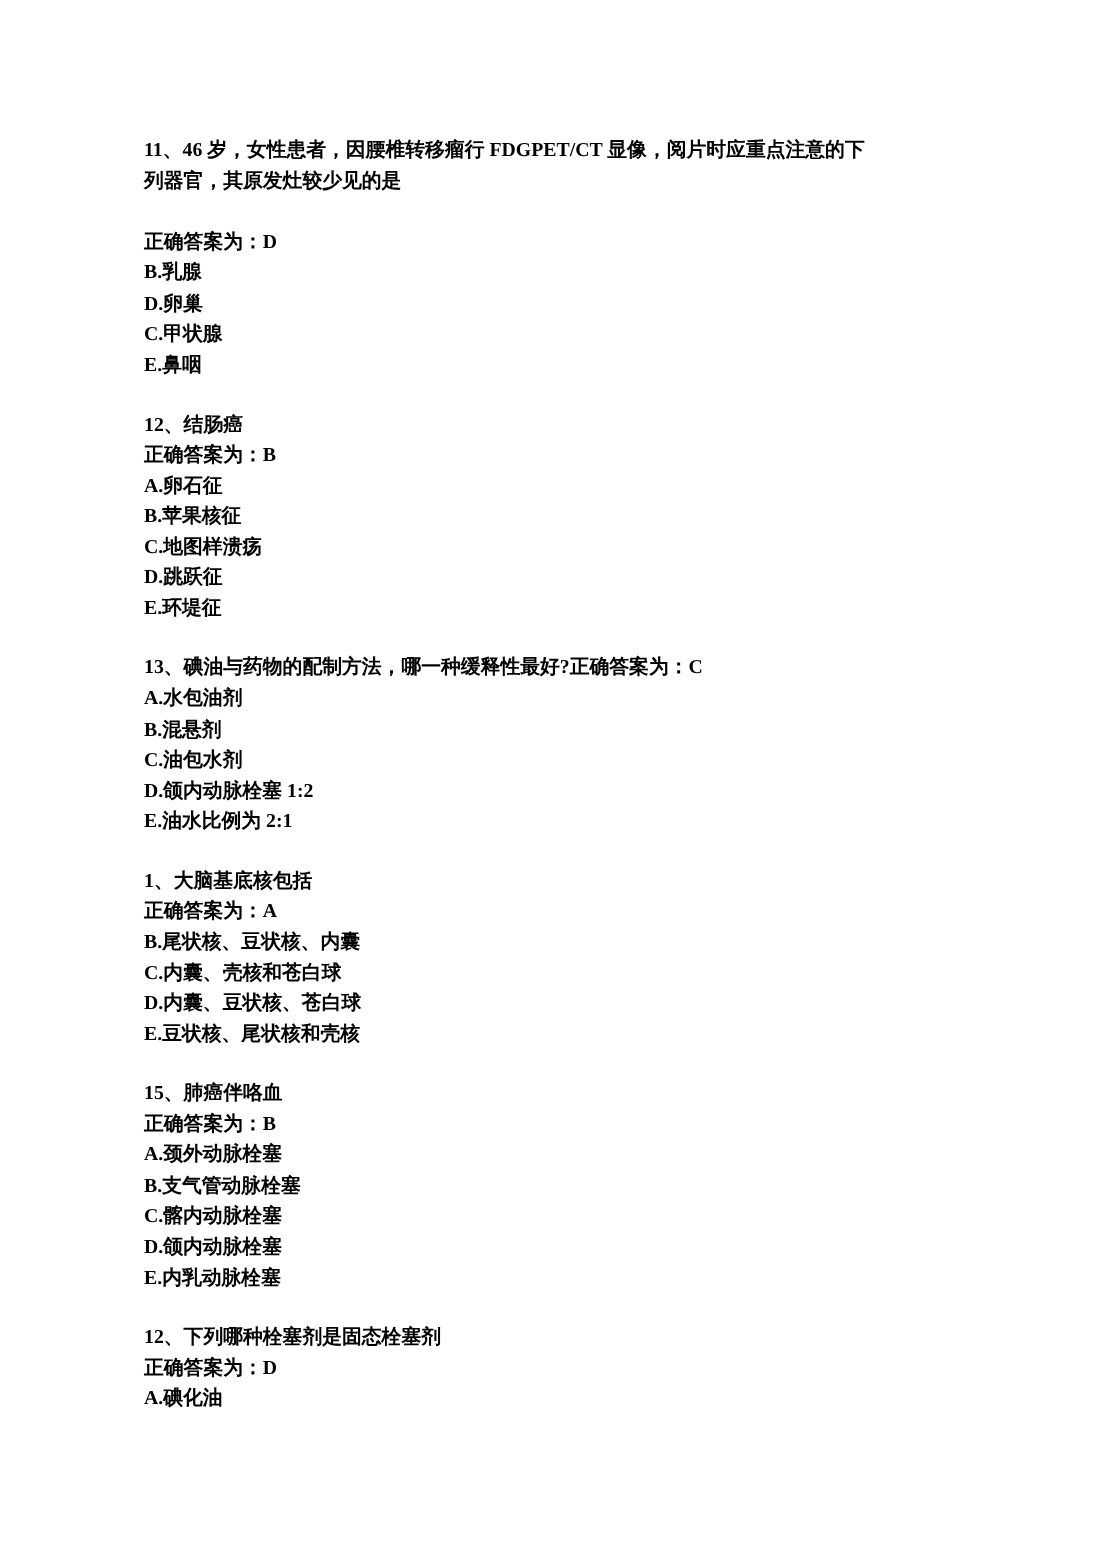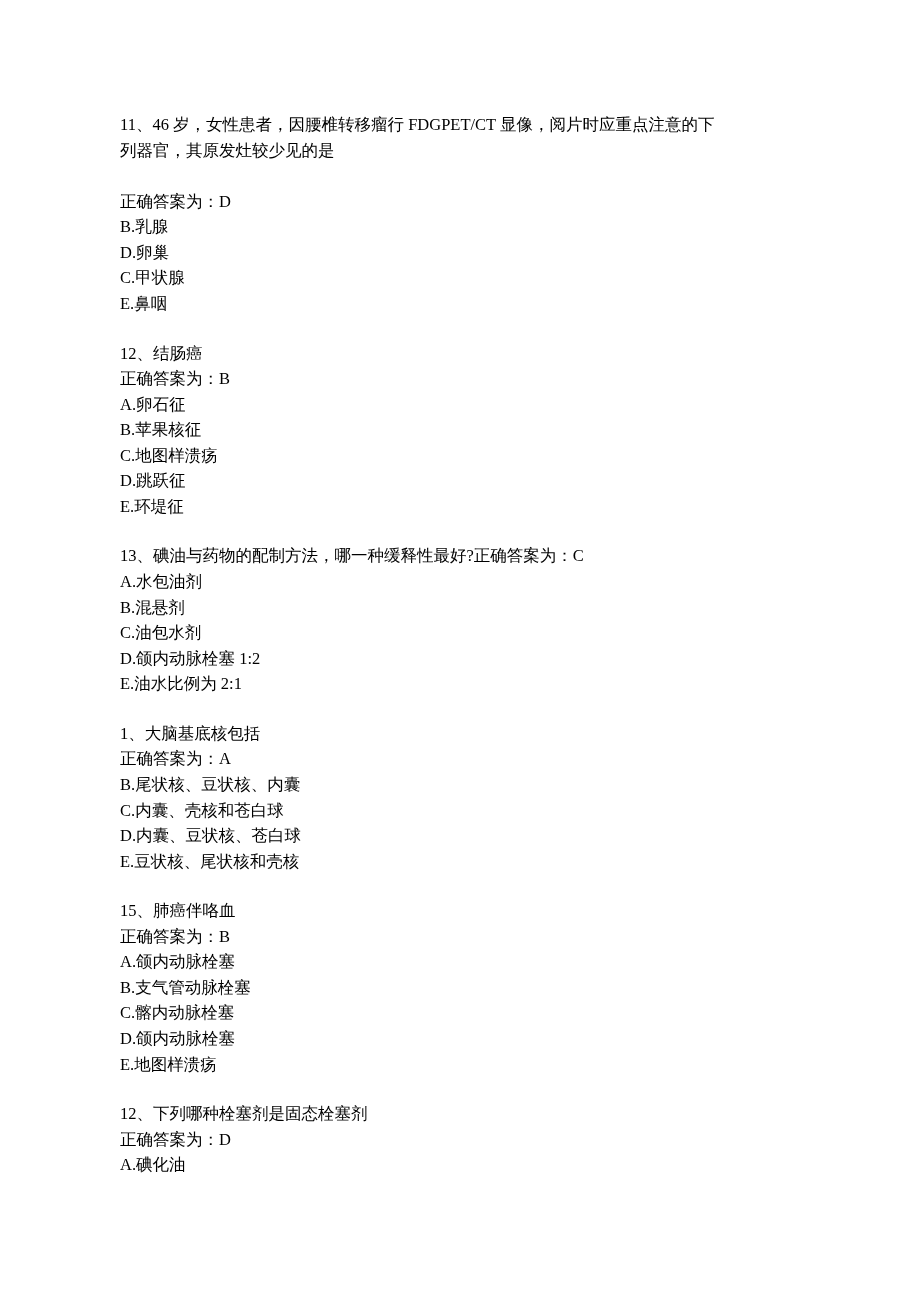--- a/index.html
+++ b/index.html
@@ -16,20 +16,21 @@
     min-height: 1301px;
     padding: 112px 120px 60px 120px;
     box-sizing: border-box;
   }
   .question-block {
     margin-bottom: 24px;
   }
   .q-text, .q-ans, .q-opt {
     margin: 0;
     padding: 0;
+    font-weight: bold;
   }
 </style>
 </head>
 <body>
 
 <div class="page">
 
   <div class="question-block">
     <p class="q-text">
       <span>11、</span><span>46 岁，女性患者，因腰椎转移瘤行 FDGPET/CT 显像，阅片时应重点注意的下</span>
@@ -75,25 +76,25 @@
     <p class="q-opt">C.内囊、壳核和苍白球</p>
     <p class="q-opt">D.内囊、豆状核、苍白球</p>
     <p class="q-opt">E.豆状核、尾状核和壳核</p>
   </div>
 
   <div class="question-block">
     <p class="q-text">
       <span>15、</span><span>肺癌伴咯血</span>
     </p>
     <p class="q-ans">正确答案为：B</p>
-    <p class="q-opt">A.颌内动脉栓塞</p>
+    <p class="q-opt">A.颈外动脉栓塞</p>
     <p class="q-opt">B.支气管动脉栓塞</p>
     <p class="q-opt">C.髂内动脉栓塞</p>
     <p class="q-opt">D.颌内动脉栓塞</p>
-    <p class="q-opt">E.地图样溃疡</p>
+    <p class="q-opt">E.内乳动脉栓塞</p>
   </div>
 
   <div class="question-block">
     <p class="q-text">
       <span>12、</span><span>下列哪种栓塞剂是固态栓塞剂</span>
     </p>
     <p class="q-ans">正确答案为：D</p>
     <p class="q-opt">A.碘化油</p>
   </div>
 

